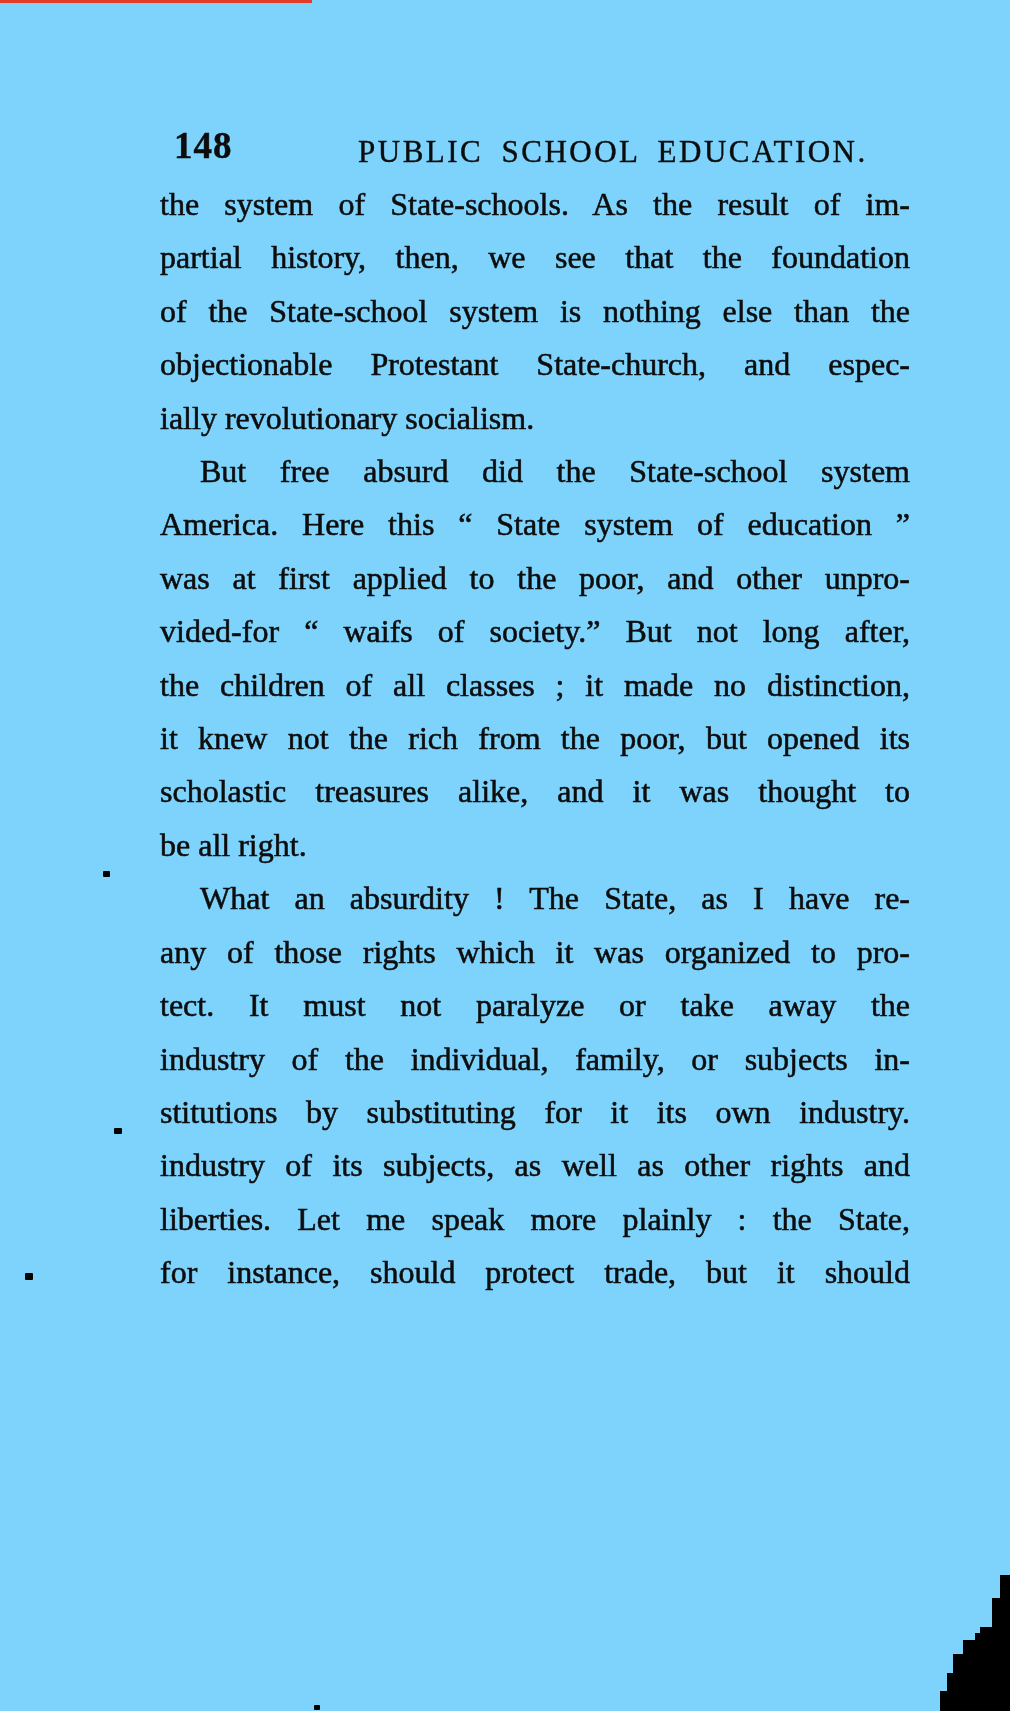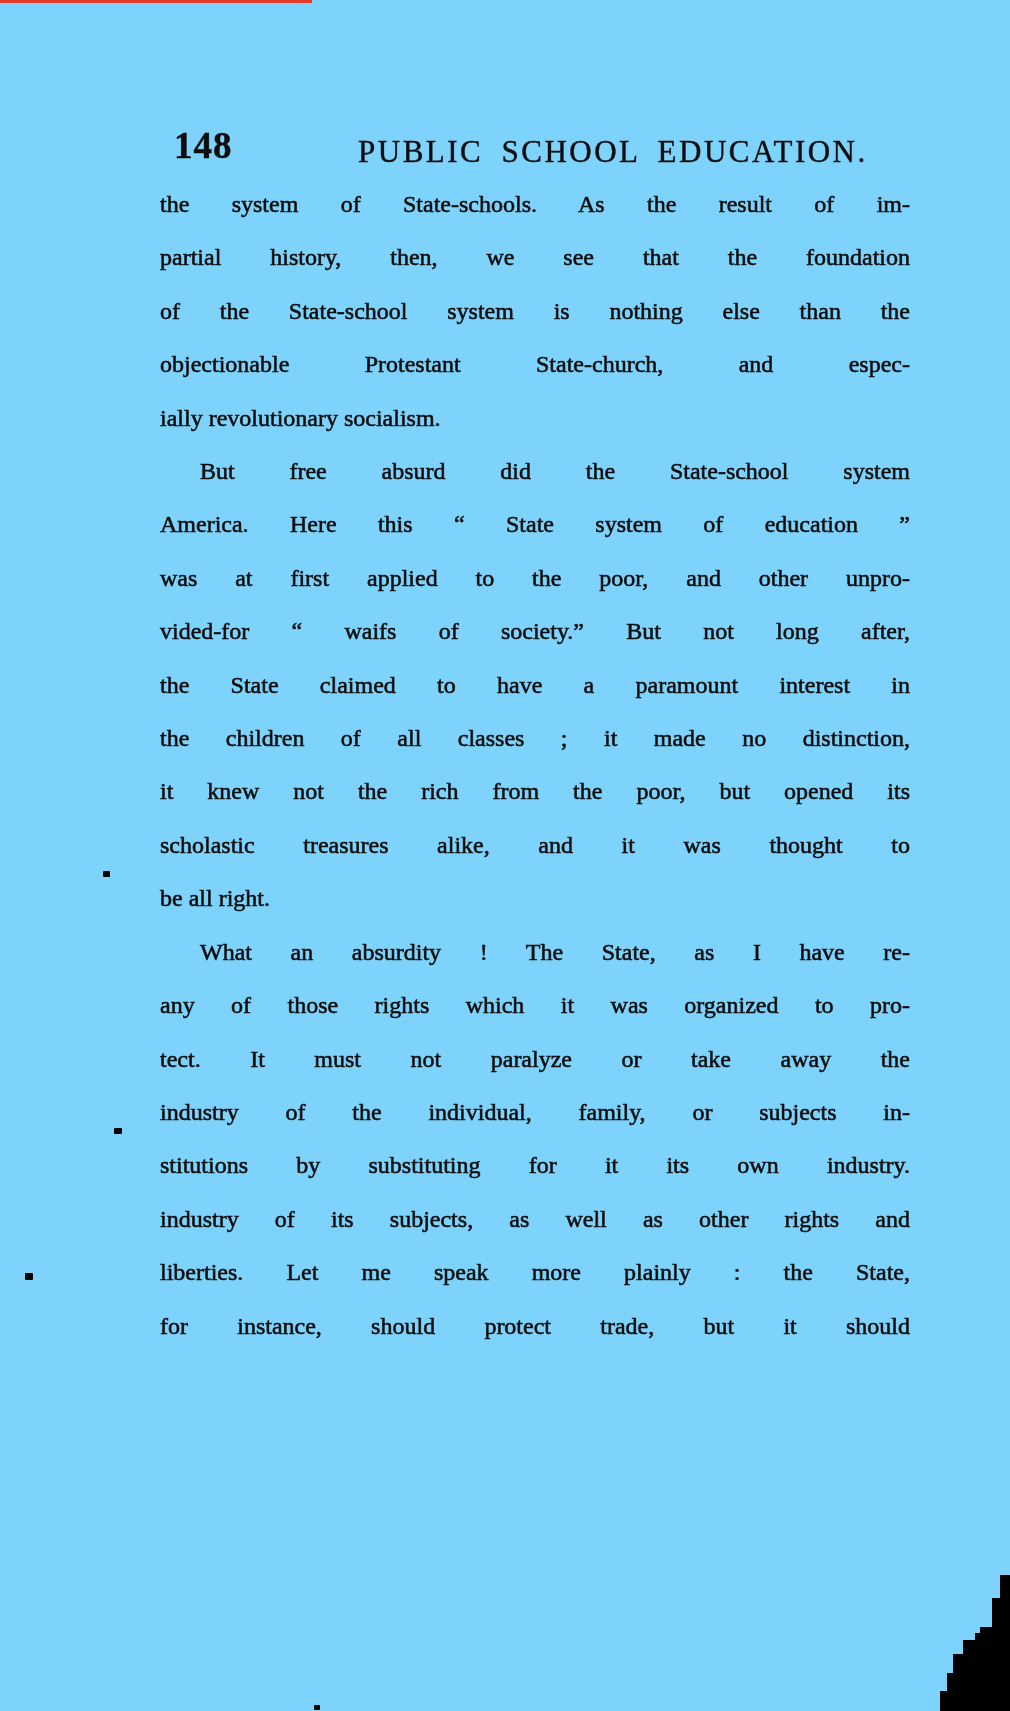--- a/index.html
+++ b/index.html
@@ -43,21 +43,21 @@
     word-spacing: 8px;
     white-space: nowrap;
     margin-top: 6px;
     -webkit-text-stroke: 0.4px currentColor;
   }
   .text-block {
     position: absolute;
     left: 160px;
     top: 178px;
     width: 750px;
-    font-size: 24px;
+    font-size: 32px;
     line-height: 53.4px;
     -webkit-text-stroke: 0.55px currentColor;
   }
   .line {
     text-align: justify;
     text-align-last: justify;
     white-space: nowrap;
   }
   .line.endline {
     text-align-last: left;
@@ -103,21 +103,20 @@
   <div class="text-block">
       <div class="line">the system of State-schools.  As the result of im-</div>
       <div class="line">partial history, then, we see that the foundation</div>
       <div class="line">of the State-school system is nothing else than the</div>
       <div class="line">objectionable Protestant State-church, and espec-</div>
       <div class="line endline">ially revolutionary socialism.</div>
       <div class="line indent">But free absurd did the State-school system</div>
       <div class="line">America.  Here this “ State system of education ”</div>
       <div class="line">was at first applied to the poor, and other unpro-</div>
       <div class="line">vided-for “ waifs of society.”  But not long after,</div>
-      <div class="line">the State claimed to have a paramount interest in</div>
       <div class="line">the children of all classes ; it made no distinction,</div>
       <div class="line">it knew not the rich from the poor, but opened its</div>
       <div class="line">scholastic treasures alike, and it was thought to</div>
       <div class="line endline">be all right.</div>
       <div class="line indent">What an absurdity !  The State, as I have re-</div>
       <div class="line">any of those rights which it was organized to pro-</div>
       <div class="line">tect.  It must not paralyze or take away the</div>
       <div class="line">industry of the individual, family, or subjects in-</div>
       <div class="line">stitutions by substituting for it its own industry.</div>
       <div class="line">industry of its subjects, as well as other rights and</div>

